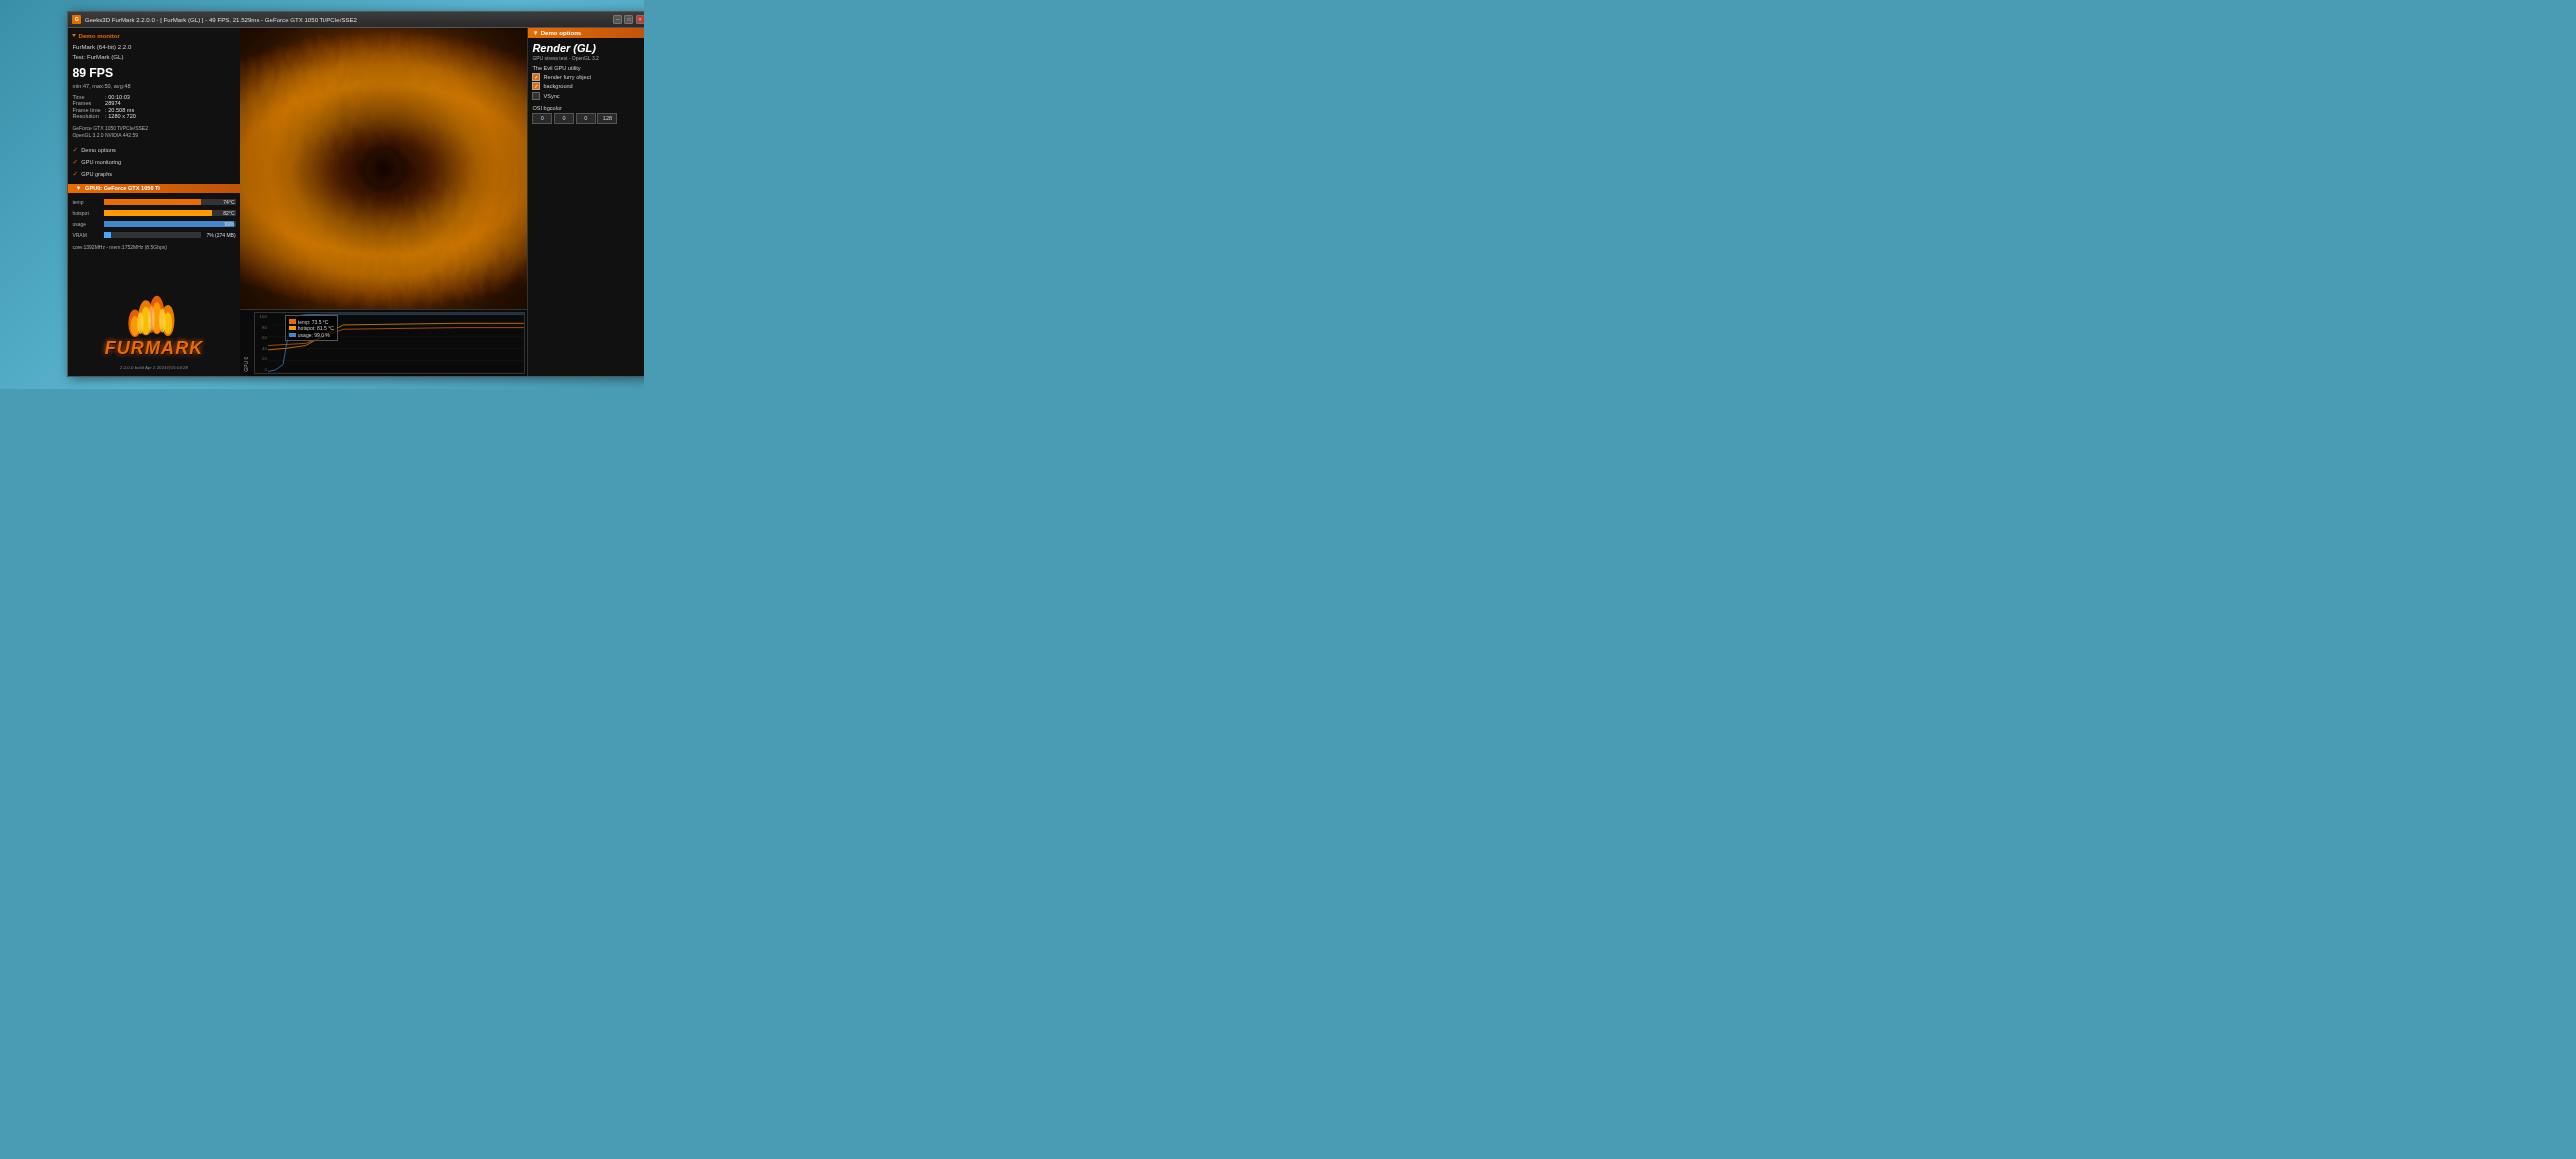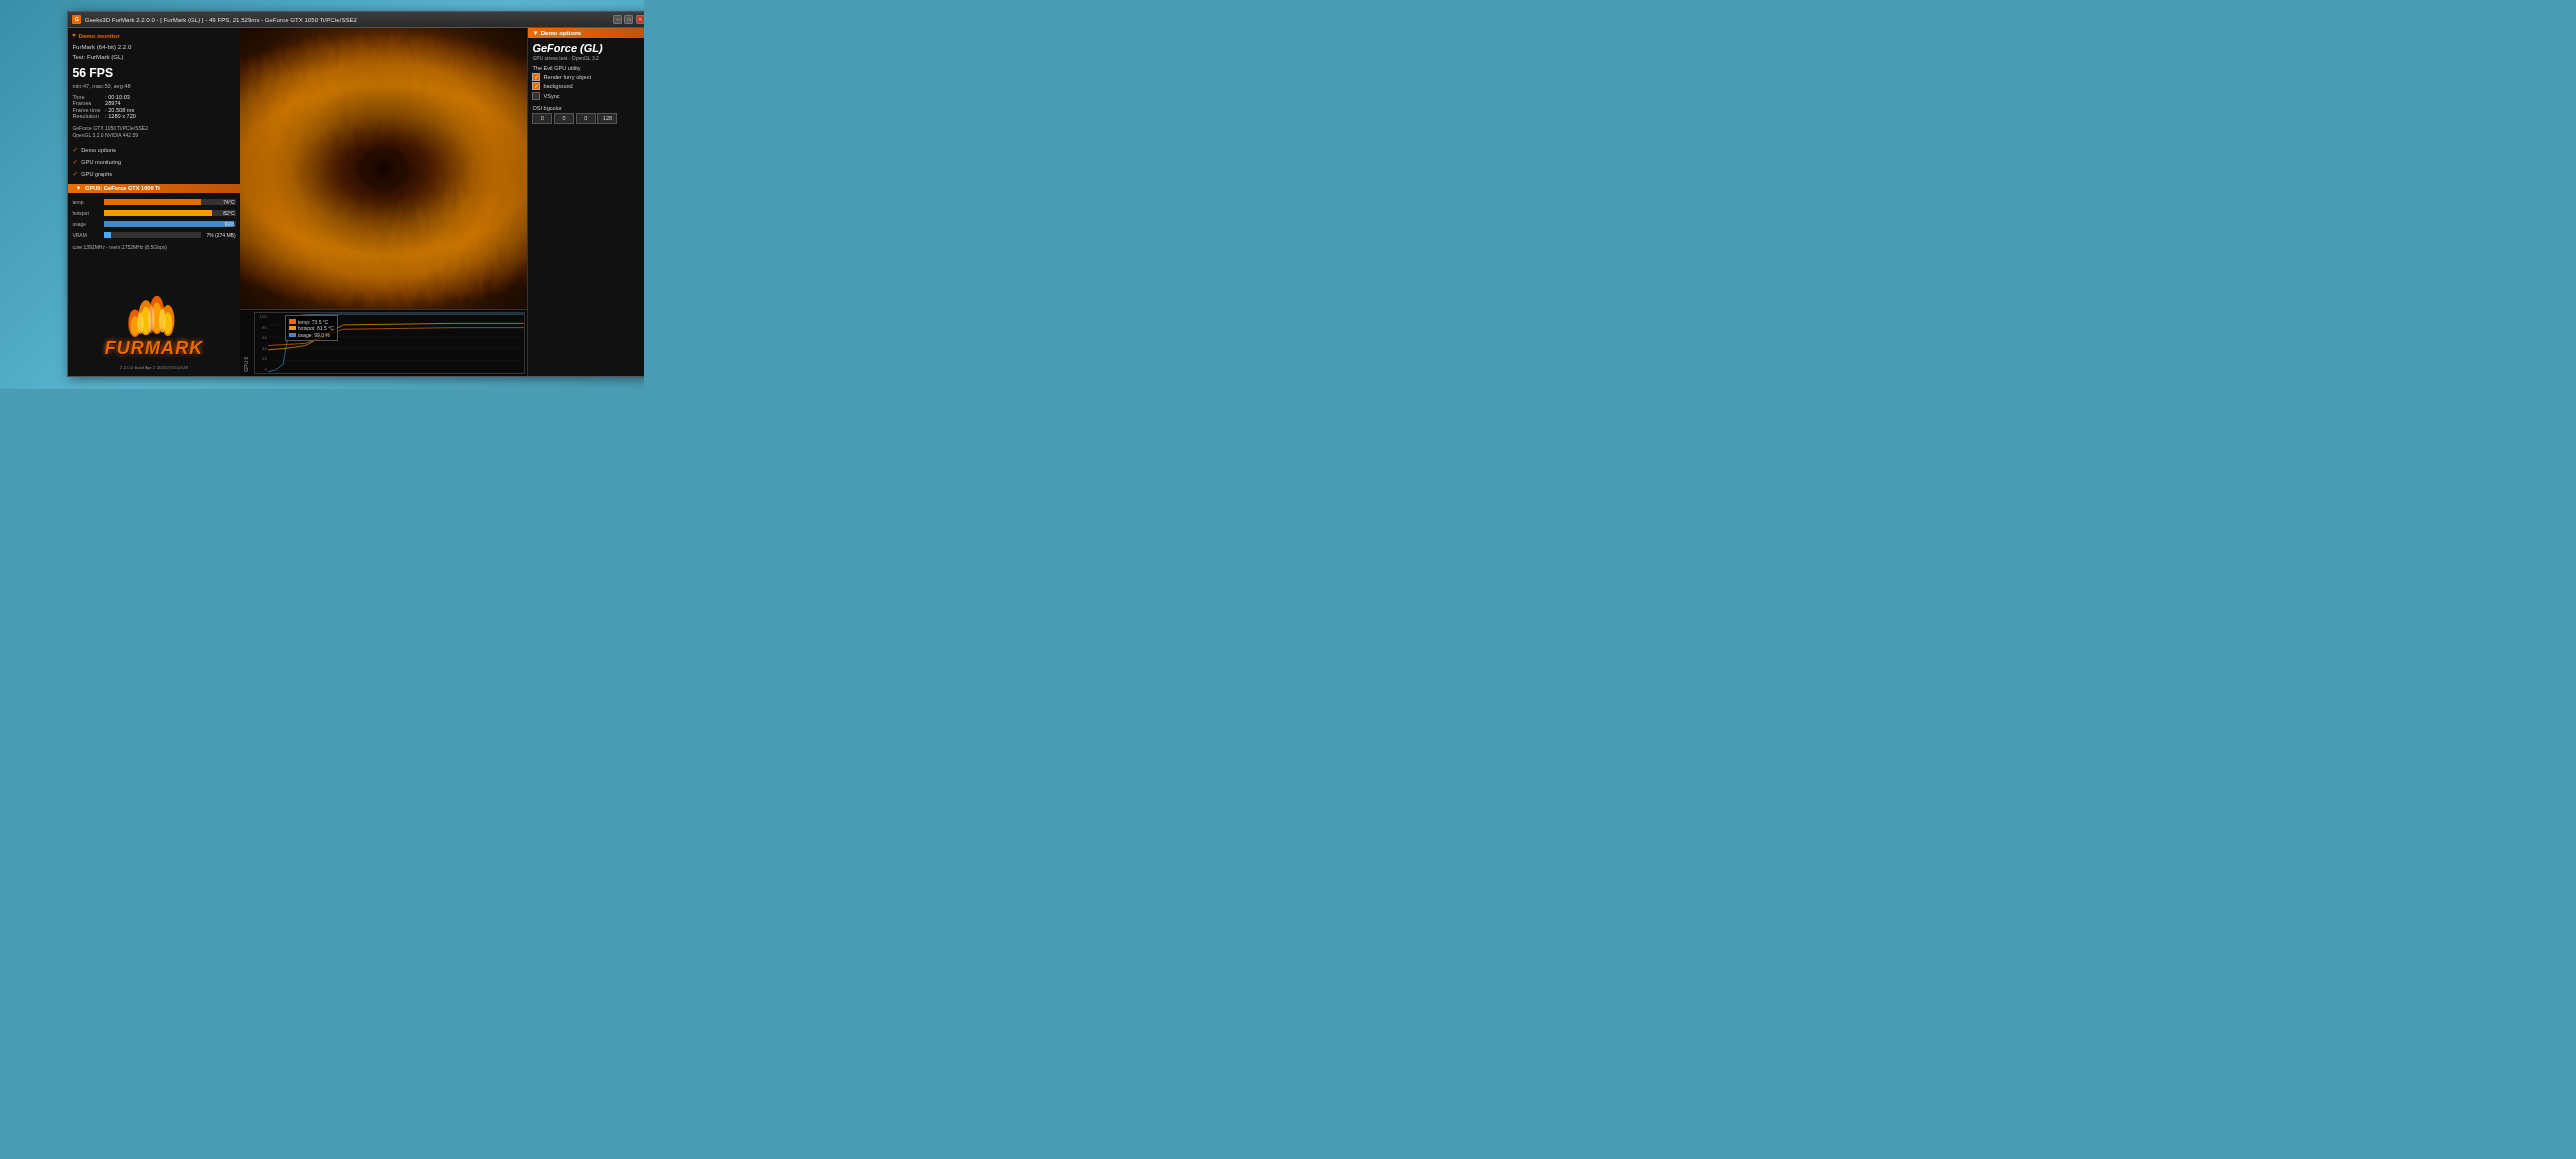--- a/index.html
+++ b/index.html
@@ -527,21 +527,21 @@
         <div class="section-header">
           <span class="triangle-down"></span>
           <span>Demo monitor</span>
         </div>
 
         <div class="info-block">
           <div>FurMark (64-bit) 2.2.0</div>
           <div>Test: FurMark (GL)</div>
         </div>
 
-        <div class="fps-display">56 FPS</div>
+        <div class="fps-display">89 FPS</div>
         <div class="stats-label">min:47, max:50, avg:48</div>
 
         <div class="stats-grid">
           <span class="label">Time</span>
           <span class="value">: 00:10:03</span>
           <span class="label">Frames</span>
           <span class="value">28974</span>
           <span class="label">Frame time</span>
           <span class="value">: 20.508 ms</span>
           <span class="label">Resolution</span>
@@ -710,21 +710,21 @@
           </div>
         </div>
       </div>
 
       <div class="right-panel">
         <div class="demo-options-header">
           <span>▼</span>
           <span>Demo options</span>
         </div>
 
-        <div class="app-title">GeForce (GL)</div>
+        <div class="app-title">Render (GL)</div>
         <div class="app-subtitle">GPU stress test - OpenGL 3.2</div>
         <div class="evil-gpu">The Evil GPU utility</div>
 
         <div class="option-checkbox">
           <div class="checkbox-box">✓</div>
           <span>Render furry object</span>
         </div>
 
         <div class="option-checkbox">
           <div class="checkbox-box">✓</div>

